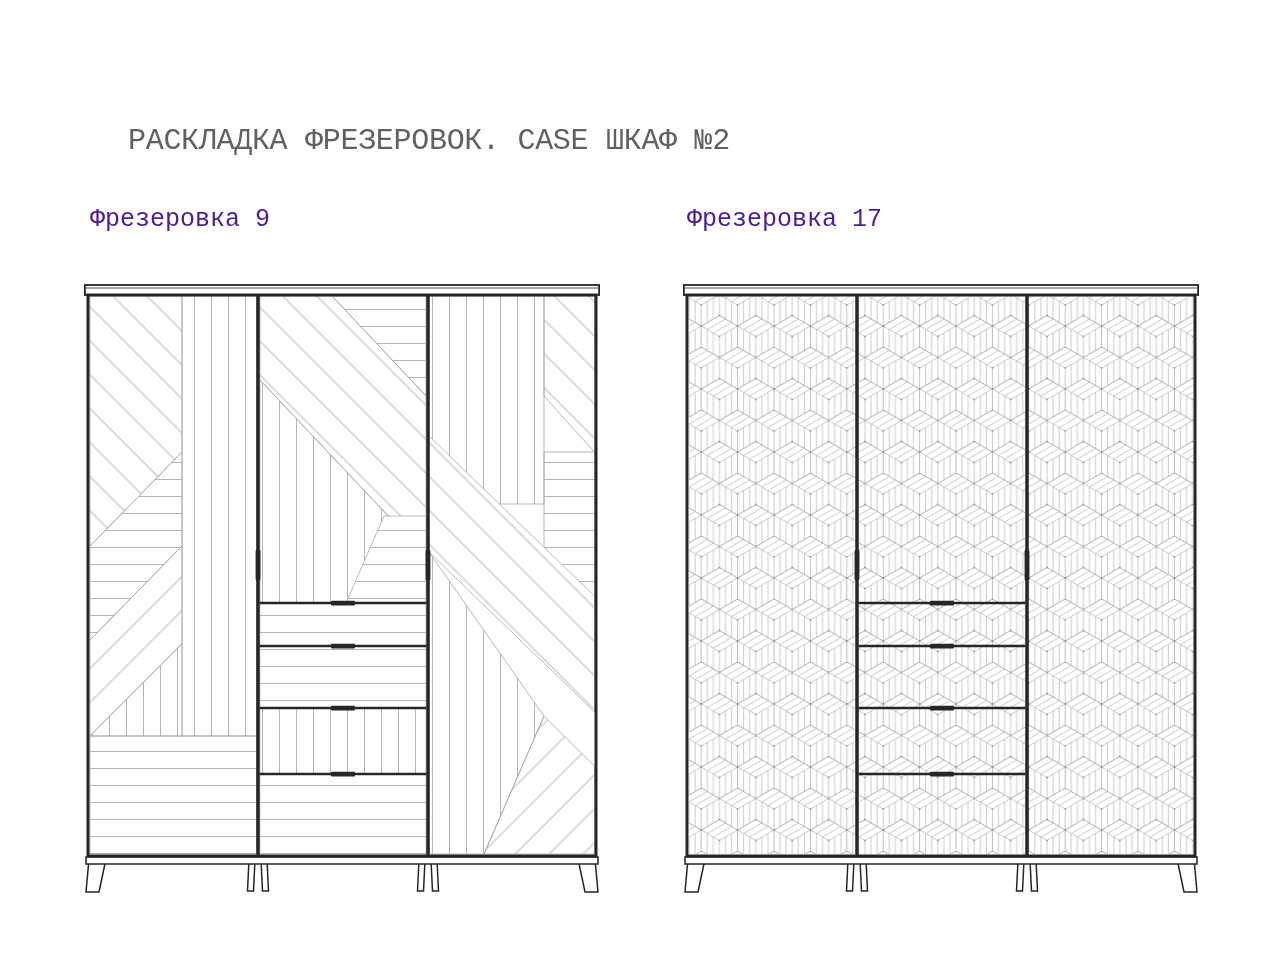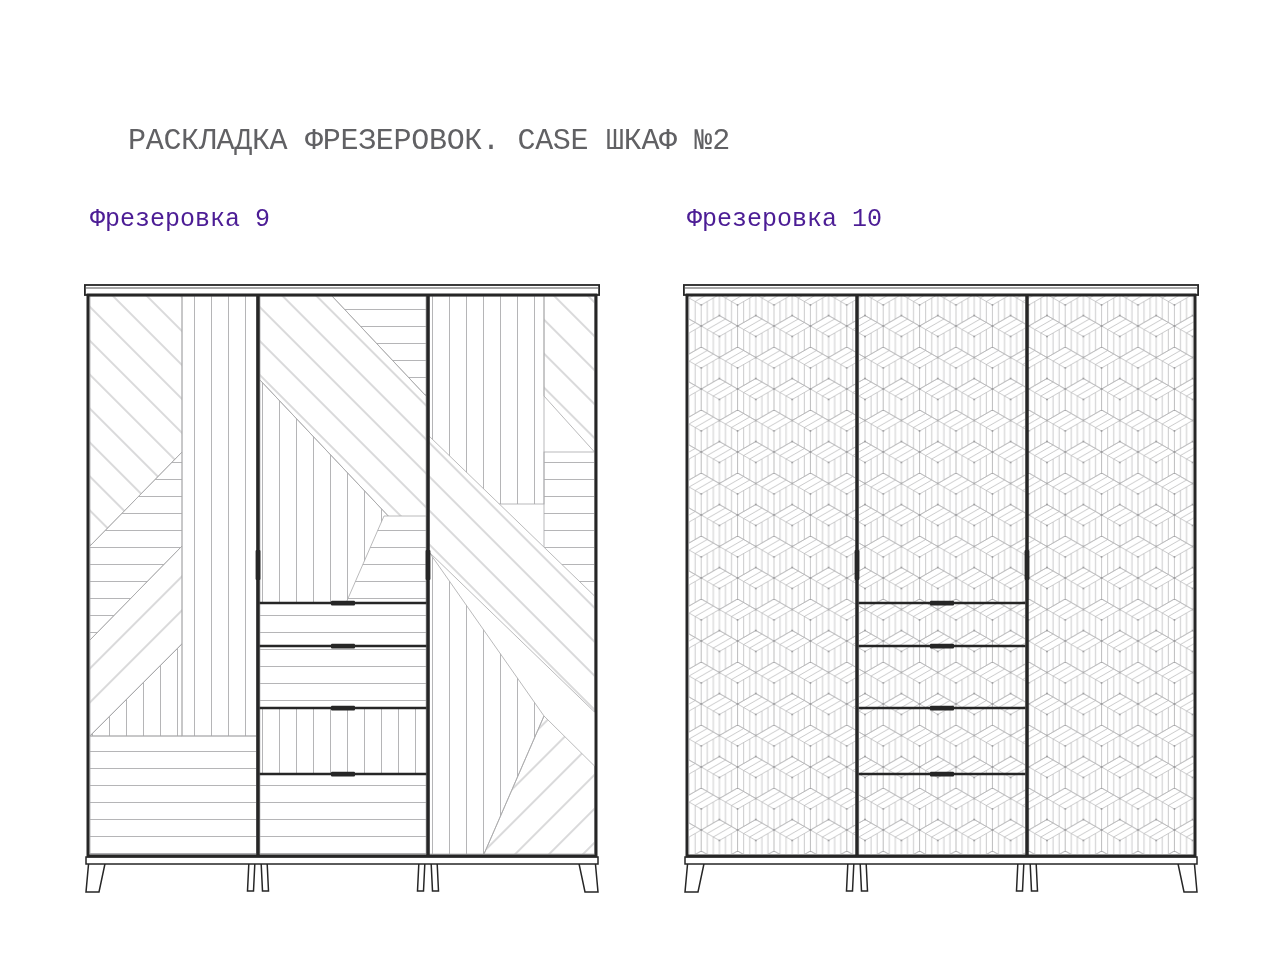--- a/index.html
+++ b/index.html
@@ -34,21 +34,21 @@
   .drawing.left{left:84px;}
   .drawing.right{left:683px;}
 </style>
 </head>
 <body>
 
 <div class="canvas">
 
   <div class="page-title">РАСКЛАДКА ФРЕЗЕРОВОК. CASE ШКАФ №2</div>
   <div class="fig-label left">Фрезеровка 9</div>
-  <div class="fig-label right">Фрезеровка 10</div>
+  <div class="fig-label right">Фрезеровка 17</div>
 
   <svg class="drawing left" width="516" height="612" viewBox="0 0 516 612">
     <defs>
       <pattern id="pV" width="17" height="17" patternUnits="userSpaceOnUse">
         <path d="M8.5,0 V17" stroke="#b5b5b7" stroke-width="1"></path>
       </pattern>
       <pattern id="pH" width="17" height="17" patternUnits="userSpaceOnUse">
         <path d="M0,8.5 H17" stroke="#b5b5b7" stroke-width="1"></path>
       </pattern>
       <pattern id="pD1" width="24" height="24" patternUnits="userSpaceOnUse" patternTransform="rotate(-45)">

